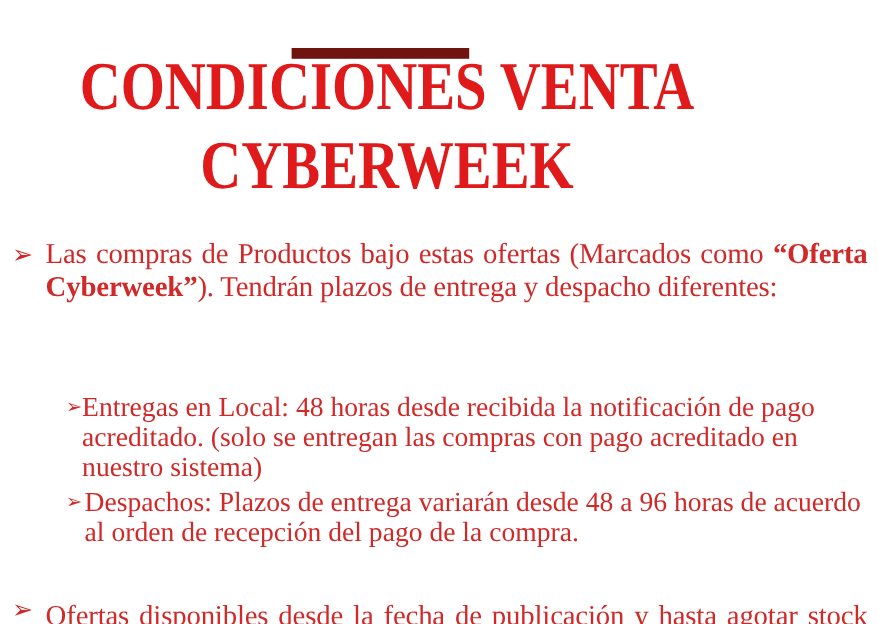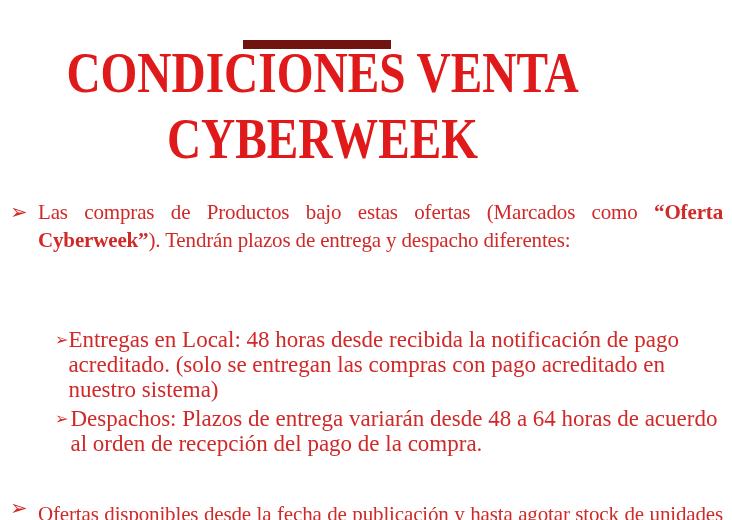--- a/index.html
+++ b/index.html
@@ -52,21 +52,21 @@
     flex: 0 0 auto;
     color: var(--body-red, #d12828);
   }
   .para .txt {
     flex: 1 1 auto;
     text-align: justify;
   }
 
   .main { left: 10px; width: 713px; }
   .main .arr { width: 28px; font-size: 21px; line-height: 28px; }
-  .main .txt { font-size: 21px; line-height: 28px; letter-spacing: -0.15px; }
+  .main .txt { font-size: 24px; line-height: 28px; letter-spacing: -0.15px; }
 
   .bullet-1 { top: 158px; }
   .bullet-2 { top: 454px; }
   .bullet-2 .txt { line-height: 40px; }
   .bullet-2 .arr { line-height: 29px; }
 
   .subs {
     position: absolute;
     top: 287px;
     left: 55px;
@@ -101,21 +101,21 @@
     <div class="txt"><span>Las compras de Productos bajo estas ofertas (Marcados como </span><b>“Oferta Cyberweek”</b><span>). Tendrán plazos de entrega y despacho diferentes:</span></div>
   </div>
 
   <div class="subs">
     <div class="sub">
       <span class="arr">➢</span>
       <div class="txt">Entregas en Local: 48 horas desde recibida la notificación de pago acreditado. (solo se entregan las compras con pago acreditado en nuestro sistema)</div>
     </div>
     <div class="sub">
       <span class="arr">➢</span>
-      <div class="txt">Despachos: Plazos de entrega variarán desde 48 a 64 horas de acuerdo al orden de recepción del pago de la compra.</div>
+      <div class="txt">Despachos: Plazos de entrega variarán desde 48 a 96 horas de acuerdo al orden de recepción del pago de la compra.</div>
     </div>
   </div>
 
   <div class="para main bullet-2">
     <span class="arr">➢</span>
     <div class="txt">Ofertas disponibles desde la fecha de publicación y hasta agotar stock de unidades indicadas en cada producto.</div>
   </div>
 
   <div class="crop-bar bottom"></div>
 

